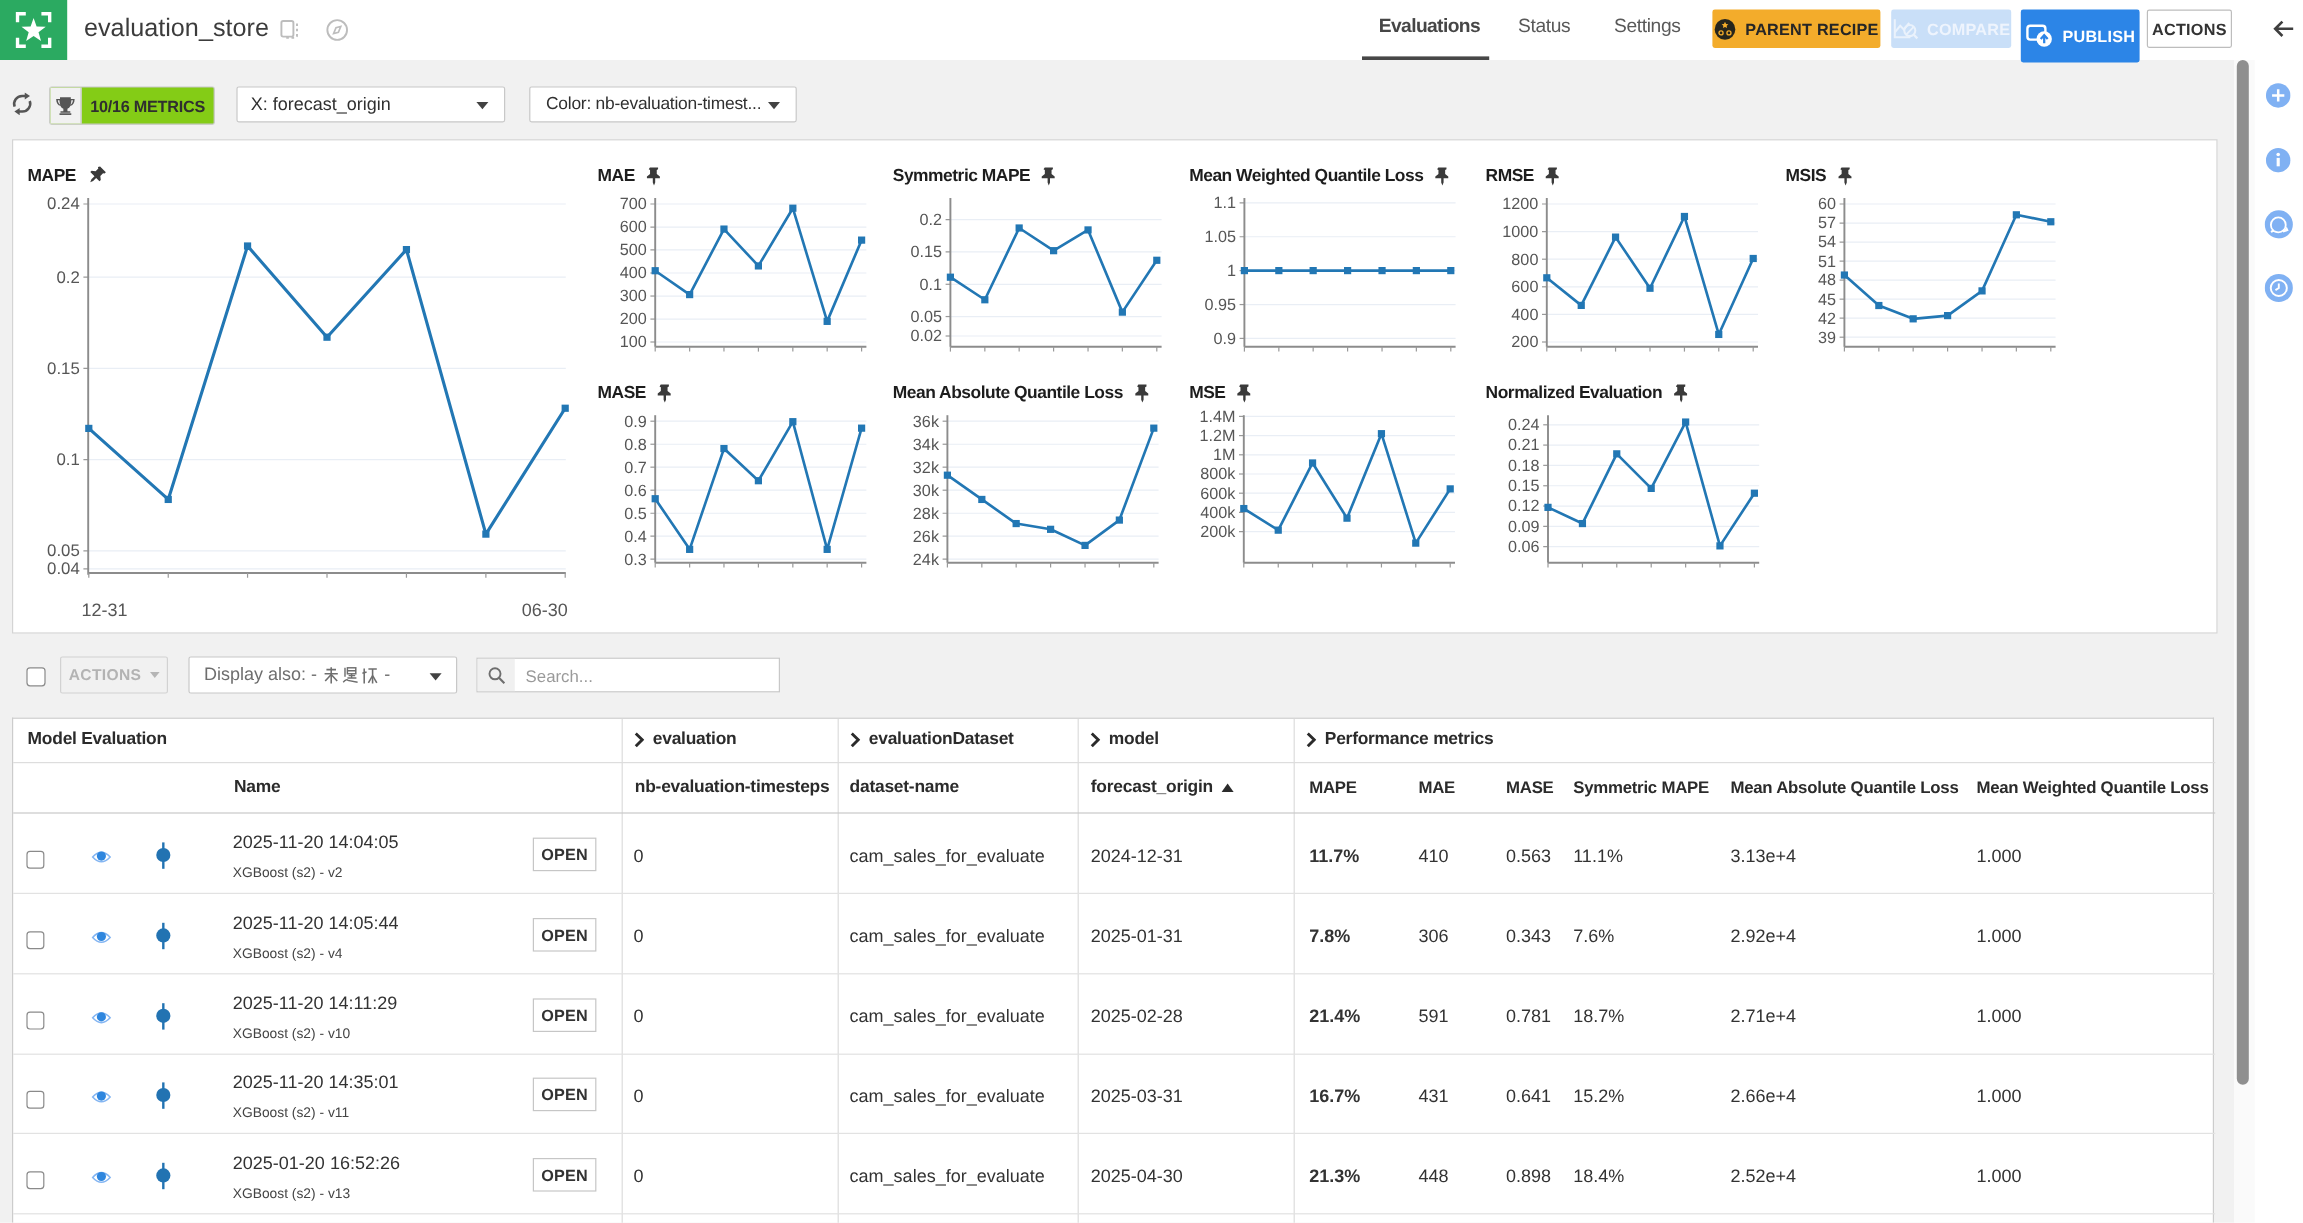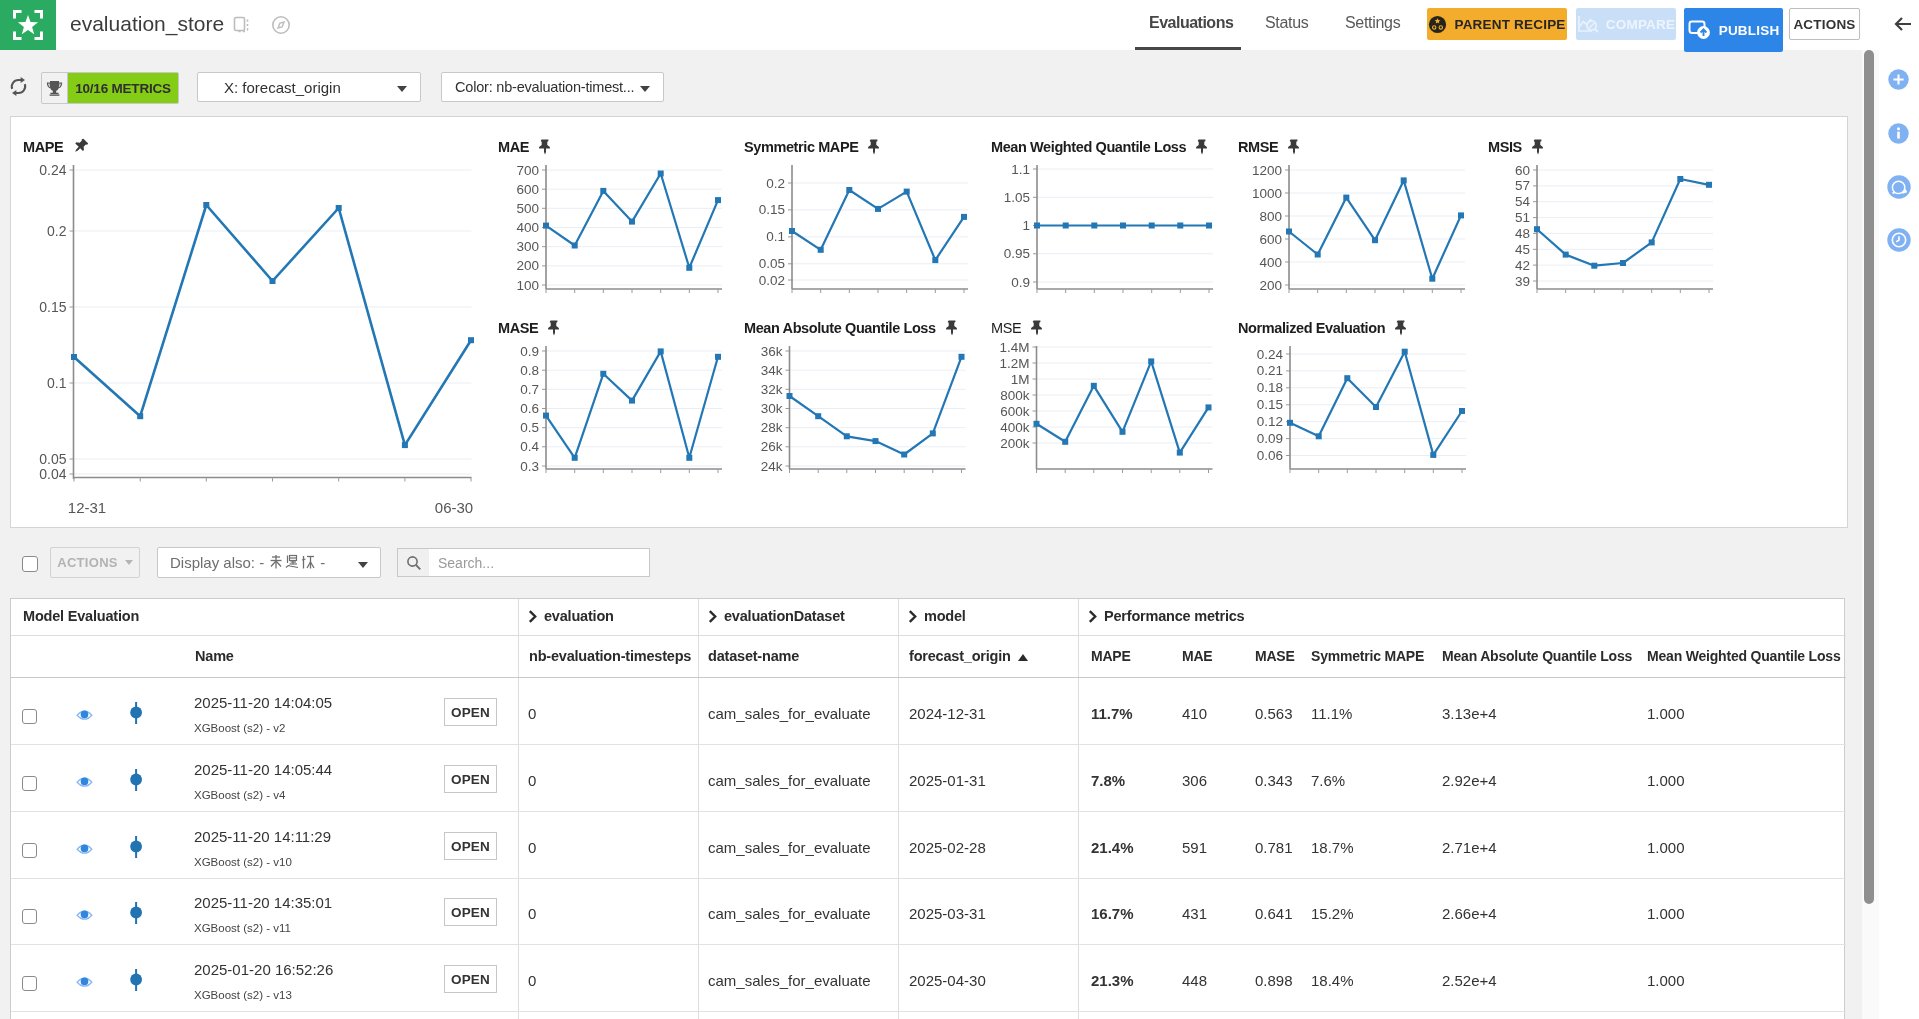--- a/index.html
+++ b/index.html
@@ -102,21 +102,21 @@
 <div class="abs" style="left:41px;top:72px;width:138px;height:32px;border:1px solid #c8c8c8;border-radius:2px;background:#84cc16;display:flex">
   <span style="width:26px;border-right:1px solid #c8c8c8;background:#f1f1f1;display:flex;align-items:center;justify-content:center">
       <svg width="17" height="16" viewBox="0 0 17 16">
         <path fill="#555" d="M4 1h9v1.4h3.2c0 3.3-1.5 5.3-3.5 5.8-.6 1.3-1.5 2.2-2.5 2.5v2h2.4V14H4.4v-1.3h2.4v-2c-1-.3-1.9-1.2-2.5-2.5C2.3 7.7.8 5.7.8 2.4H4zM2.2 3.6c.2 1.9.9 3.2 2 3.7-.4-1-.6-2.3-.7-3.7zm12.6 0h-1.3c-.1 1.4-.3 2.7-.7 3.7 1.1-.5 1.8-1.8 2-3.7z"></path>
         <rect x="3.6" y="14.4" width="9.8" height="1.4" fill="#555"></rect>
       </svg>
     </span>
   <span style="flex:1;display:flex;align-items:center;justify-content:center;font-size:13.5px;font-weight:bold;color:#2f2f2f;letter-spacing:-.2px">10/16 METRICS</span>
 </div>
 <div class="abs" style="left:197px;top:72px;width:224px;height:30px;border:1px solid #c8c8c8;border-radius:2px;background:#fff;display:flex;align-items:center">
-    <span style="margin-left:26px;font-size:15px;color:#303030">X: forecast_origin</span>
+    <span style="margin-left:11px;font-size:15px;color:#303030">X: forecast_origin</span>
     <span style="position:absolute;right:13px"><span style="display:inline-block;width:0;height:0;border-left:5px solid transparent;border-right:5px solid transparent;border-top:6px solid #424242"></span></span>
   </div>
 <div class="abs" style="left:441px;top:72px;width:223px;height:30px;border:1px solid #c8c8c8;border-radius:2px;background:#fff;display:flex;align-items:center">
     <span style="margin-left:13px;font-size:14.5px;color:#303030;letter-spacing:-.2px">Color: nb-evaluation-timest...</span>
     <span style="position:absolute;right:13px"><span style="display:inline-block;width:0;height:0;border-left:5px solid transparent;border-right:5px solid transparent;border-top:6px solid #424242"></span></span>
   </div>
 
 <div class="abs" style="left:10px;top:116px;width:1838px;height:412px;background:#fff;border:1px solid #d4d4d4">
 <svg width="1836" height="410" style="position:absolute;left:0;top:0" font-family="Liberation Sans, sans-serif">
       <line x1="58.5" y1="53.0" x2="62.5" y2="53.0" stroke="#999" stroke-width="1"></line>
@@ -531,40 +531,40 @@
         <path fill="#3a3a3a" d="M3.6.5h6.8v1.5l-1.1.7v3.2l2.6 2.1v1.5H8v3.6l-1 2.4-1-2.4V9.5H1.1V8l2.6-2.1V2.7l-1.1-.7z"></path>
       </svg>
     </div>
     <div style="position:absolute;left:733px;top:203px;display:flex;align-items:center;gap:9px">
       <span style="font-size:14.5px;font-weight:bold;color:#1d1d1d;letter-spacing:-.4px;white-space:nowrap">Mean Absolute Quantile Loss</span>
       <svg width="14" height="16" viewBox="0 0 14 16">
         <path fill="#3a3a3a" d="M3.6.5h6.8v1.5l-1.1.7v3.2l2.6 2.1v1.5H8v3.6l-1 2.4-1-2.4V9.5H1.1V8l2.6-2.1V2.7l-1.1-.7z"></path>
       </svg>
     </div>
     <div style="position:absolute;left:980px;top:203px;display:flex;align-items:center;gap:9px">
-      <span style="font-size:14.5px;font-weight:normal;color:#1d1d1d;letter-spacing:-.4px;white-space:nowrap">MSE</span>
+      <span style="font-size:14.5px;font-weight:bold;color:#1d1d1d;letter-spacing:-.4px;white-space:nowrap">MSE</span>
       <svg width="14" height="16" viewBox="0 0 14 16">
         <path fill="#3a3a3a" d="M3.6.5h6.8v1.5l-1.1.7v3.2l2.6 2.1v1.5H8v3.6l-1 2.4-1-2.4V9.5H1.1V8l2.6-2.1V2.7l-1.1-.7z"></path>
       </svg>
     </div>
     <div style="position:absolute;left:1227px;top:203px;display:flex;align-items:center;gap:9px">
       <span style="font-size:14.5px;font-weight:bold;color:#1d1d1d;letter-spacing:-.4px;white-space:nowrap">Normalized Evaluation</span>
       <svg width="14" height="16" viewBox="0 0 14 16">
         <path fill="#3a3a3a" d="M3.6.5h6.8v1.5l-1.1.7v3.2l2.6 2.1v1.5H8v3.6l-1 2.4-1-2.4V9.5H1.1V8l2.6-2.1V2.7l-1.1-.7z"></path>
       </svg>
     </div>
 </div>
 
 <span class="abs" style="left:22px;top:556px;width:16px;height:16px;border:1.5px solid #8a8a8a;border-radius:3px;background:#fff"></span>
 <div class="abs" style="left:50px;top:547px;width:90px;height:31px;border:1px solid #d2d2d2;border-radius:2px;display:flex;align-items:center;justify-content:center;gap:7px">
     <span style="font-size:13px;font-weight:bold;color:#b3b3b3;letter-spacing:.3px">ACTIONS</span>
     <span style="display:inline-block;width:0;height:0;border-left:4.5px solid transparent;border-right:4.5px solid transparent;border-top:5.5px solid #b5b5b5"></span>
   </div>
 <div class="abs" style="left:157px;top:547px;width:224px;height:31px;border:1px solid #c8c8c8;border-radius:2px;background:#fff;display:flex;align-items:center">
-    <span style="margin-left:12px;font-size:15px;color:#6e6e6e;display:flex;gap:2px">Display also:&nbsp;- <svg width="14" height="15" viewBox="0 0 14 15">
+    <span style="margin-left:12px;font-size:15px;color:#6e6e6e;display:flex;align-items:center;gap:2px">Display also:&nbsp;- <svg width="14" height="15" viewBox="0 0 14 15">
         <g stroke="#6e6e6e" stroke-width="1.3" fill="none">
           <line x1="3" y1="3" x2="11" y2="3"></line>
           <line x1="1.5" y1="6.5" x2="12.5" y2="6.5"></line>
           <line x1="7" y1="1" x2="7" y2="14.5"></line>
           <line x1="7" y1="7" x2="2" y2="12.5"></line>
           <line x1="7" y1="7" x2="12" y2="12.5"></line>
         </g>
       </svg><svg width="14" height="15" viewBox="0 0 14 15">
         <g stroke="#6e6e6e" stroke-width="1.2" fill="none">
           <rect x="4.5" y="1.5" width="7" height="5"></rect>

